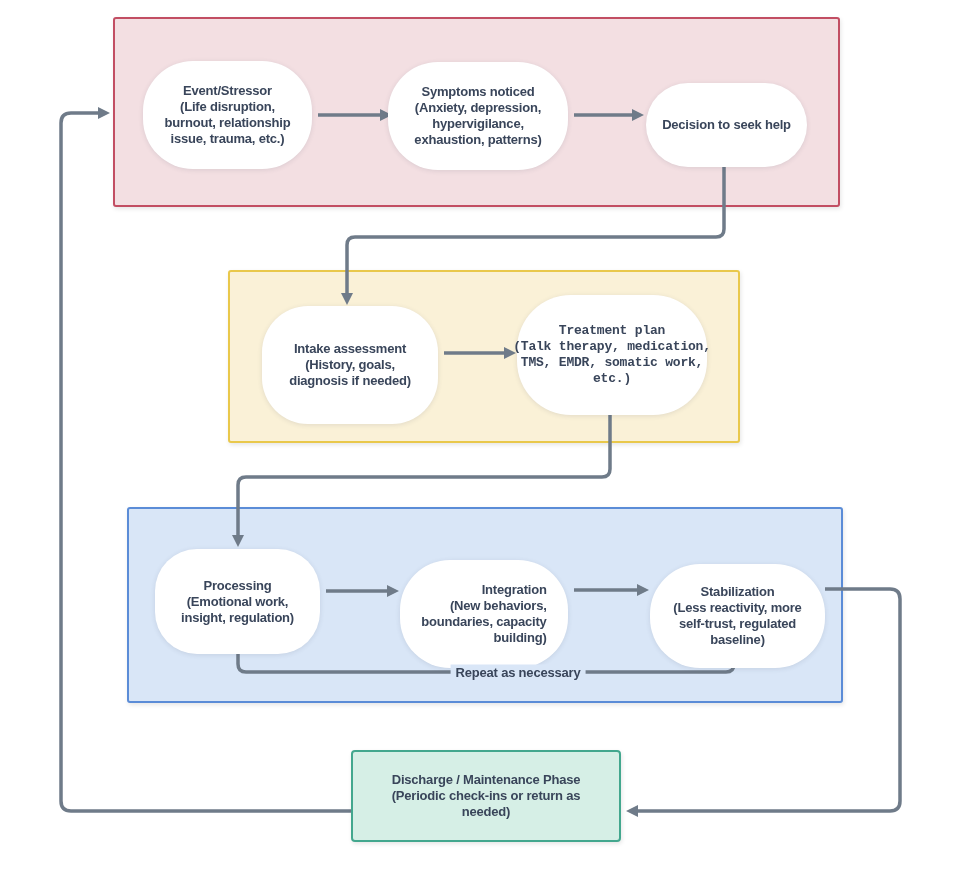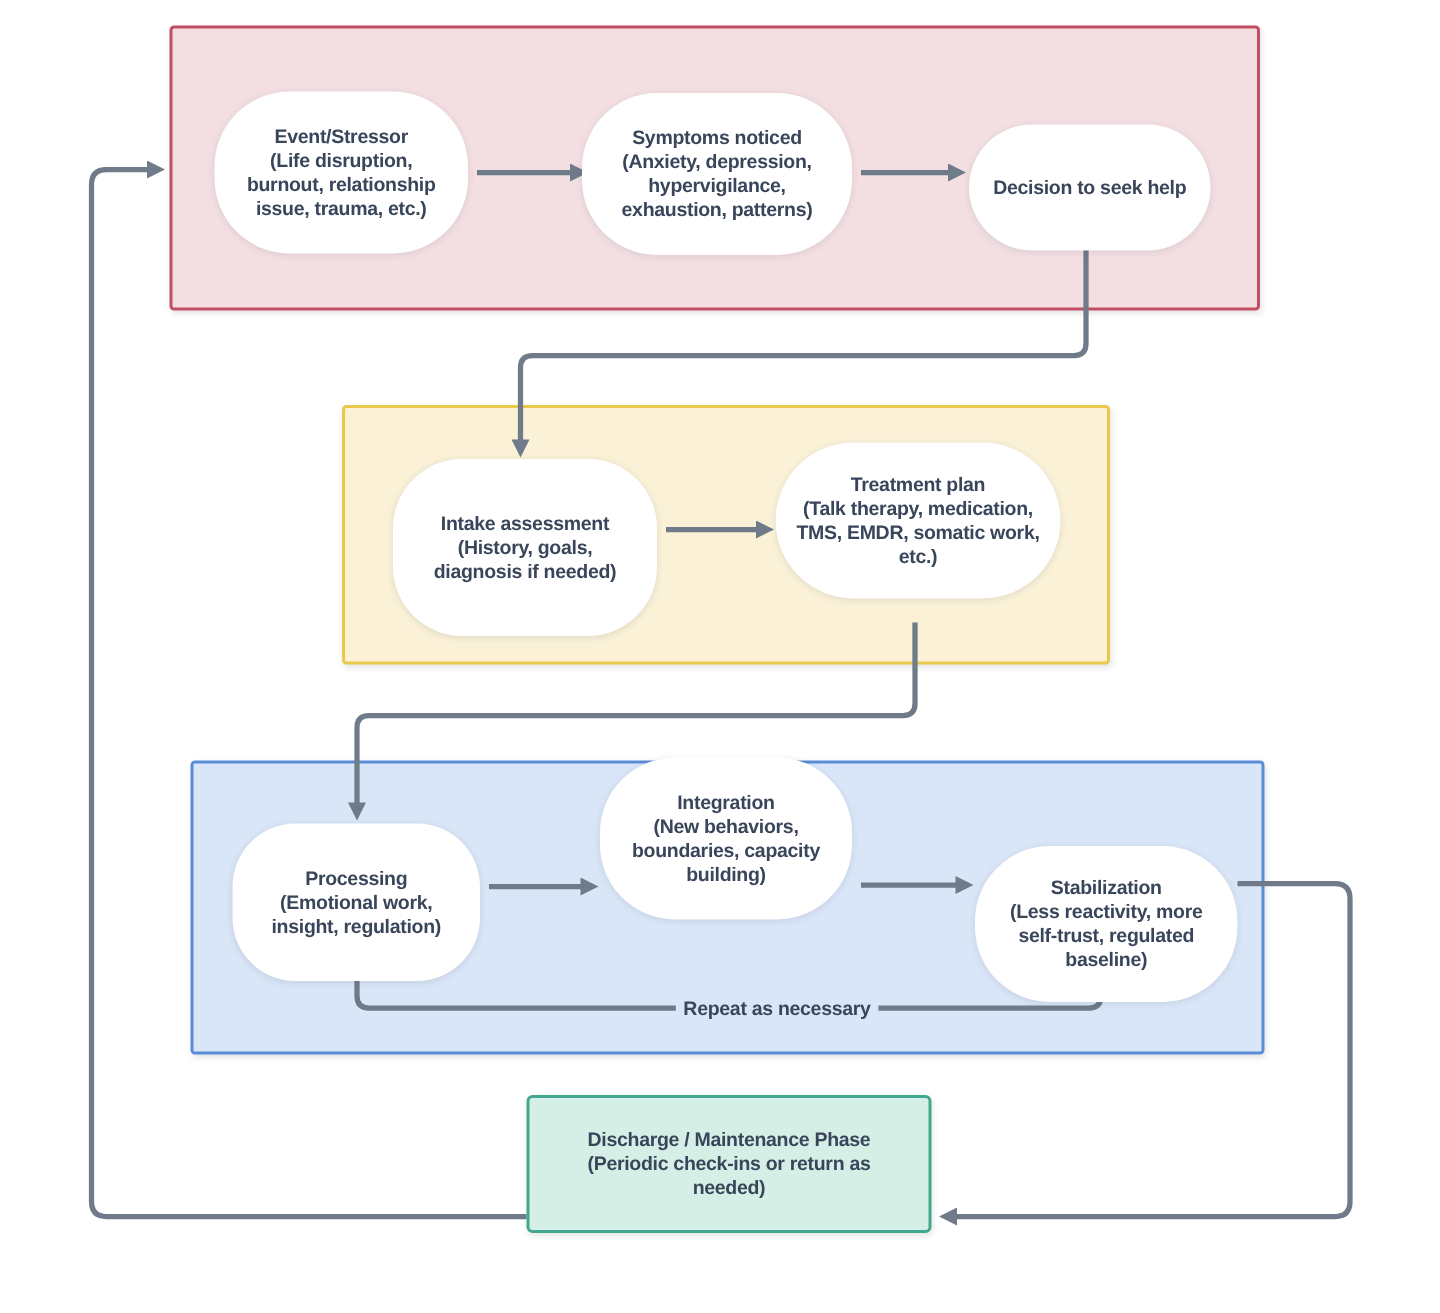--- a/index.html
+++ b/index.html
@@ -30,26 +30,26 @@
     position:absolute; z-index:3; background:var(--node-fill);
     display:flex; align-items:center; justify-content:center;
     text-align:center; white-space:pre; font-weight:700; font-size:13px;
     line-height:16px; letter-spacing:-0.2px; color:var(--text);
     box-shadow:0 1px 5px rgba(50,60,80,0.12); box-sizing:border-box;
   }
   .node.event        {left:143px; top:61px;  width:169px; height:108px; border-radius:50px;}
   .node.symptoms     {left:388px; top:62px;  width:180px; height:108px; border-radius:50px;}
   .node.decision     {left:646px; top:83px;  width:161px; height:84px;  border-radius:42px;}
   .node.intake       {left:262px; top:306px; width:176px; height:118px;  border-radius:46px;}
-  .node.treatment    {left:517px; top:295px; width:190px; height:104px; border-radius:54px;}
+  .node.treatment    {left:517px; top:295px; width:190px; height:120px; border-radius:54px;font-family:Liberation Mono, monospace;}
   .node.processing   {left:155px; top:549px; width:165px; height:105px;  border-radius:42px;}
-  .node.integration  {left:400px; top:505px; width:168px; height:108px; border-radius:50px;}
+  .node.integration  {left:400px; top:560px; width:168px; height:108px; border-radius:50px;text-align:right;}
   .node.stabilization{left:650px; top:564px; width:175px; height:104px; border-radius:50px;}
   .node.discharge{
-    left:351px; top:730px; width:270px; height:92px; border-radius:4px;
+    left:351px; top:750px; width:270px; height:92px; border-radius:4px;
     background:var(--stage4-fill); border:2px solid var(--stage4-border);
     box-shadow:1px 2px 4px rgba(0,0,0,0.10);
   }
   .loop-label{
     position:absolute; z-index:4; left:518px; top:672px;
     transform:translate(-50%,-50%); background:var(--stage3-fill);
     padding:0 5px; font-weight:700; font-size:13px; letter-spacing:-0.2px;
     color:var(--text); white-space:nowrap;
   }
   .connector{stroke:var(--arrow); stroke-width:3.5; fill:none;}

